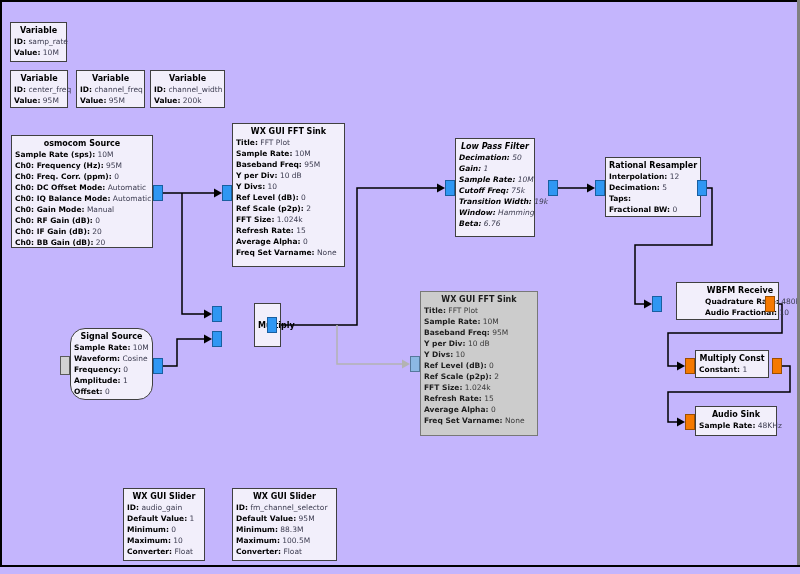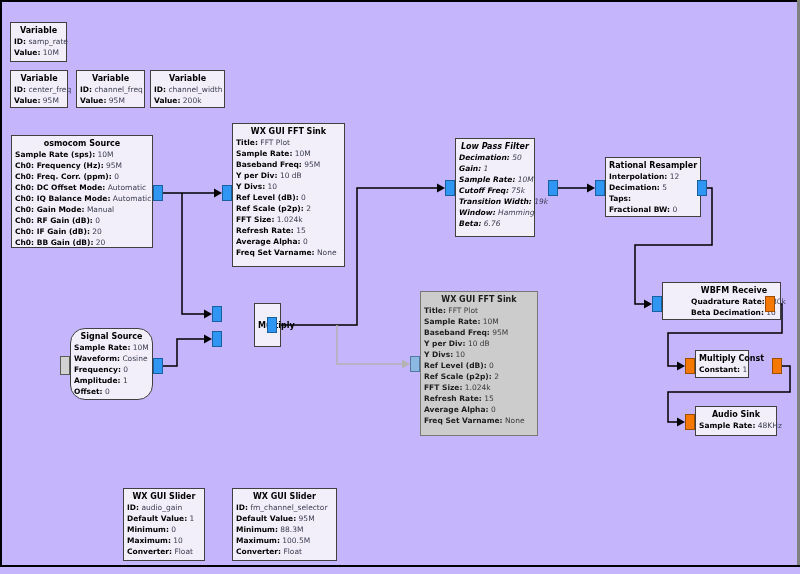--- a/index.html
+++ b/index.html
@@ -113,26 +113,26 @@
         <div class="param"><span class="k">Window:</span> <span class="v">Hamming</span></div>
         <div class="param"><span class="k">Beta:</span> <span class="v">6.76</span></div>
       </div>
       <div class="block" style="left: 605px; top: 157px; width: 96px; height: 60px;">
         <div class="title">Rational Resampler</div>
         <div class="param"><span class="k">Interpolation:</span> <span class="v">12</span></div>
         <div class="param"><span class="k">Decimation:</span> <span class="v">5</span></div>
         <div class="param"><span class="k">Taps:</span> <span class="v"></span></div>
         <div class="param"><span class="k">Fractional BW:</span> <span class="v">0</span></div>
       </div>
-      <div class="block" style="left: 662px; top: 282px; width: 119px; height: 38px; padding-left: 28px;">
+      <div class="block" style="left: 676px; top: 282px; width: 103px; height: 38px; padding-left: 28px;">
         <div class="title">WBFM Receive</div>
         <div class="param"><span class="k">Quadrature Rate:</span> <span class="v">480k</span></div>
-        <div class="param"><span class="k">Beta Decimation:</span> <span class="v">10</span></div>
-      </div>
-      <div class="block" style="left: 695px; top: 350px; width: 54px; height: 28px;">
+        <div class="param"><span class="k">Audio Fractional:</span> <span class="v">10</span></div>
+      </div>
+      <div class="block" style="left: 695px; top: 350px; width: 74px; height: 28px;">
         <div class="title">Multiply Const</div>
         <div class="param"><span class="k">Constant:</span> <span class="v">1</span></div>
       </div>
       <div class="block" style="left: 695px; top: 406px; width: 82px; height: 30px;">
         <div class="title">Audio Sink</div>
         <div class="param"><span class="k">Sample Rate:</span> <span class="v">48KHz</span></div>
       </div>
       <div class="block" style="left: 70px; top: 328px; width: 83px; height: 72px; border-radius: 15px;">
         <div class="title">Signal Source</div>
         <div class="param"><span class="k">Sample Rate:</span> <span class="v">10M</span></div>

